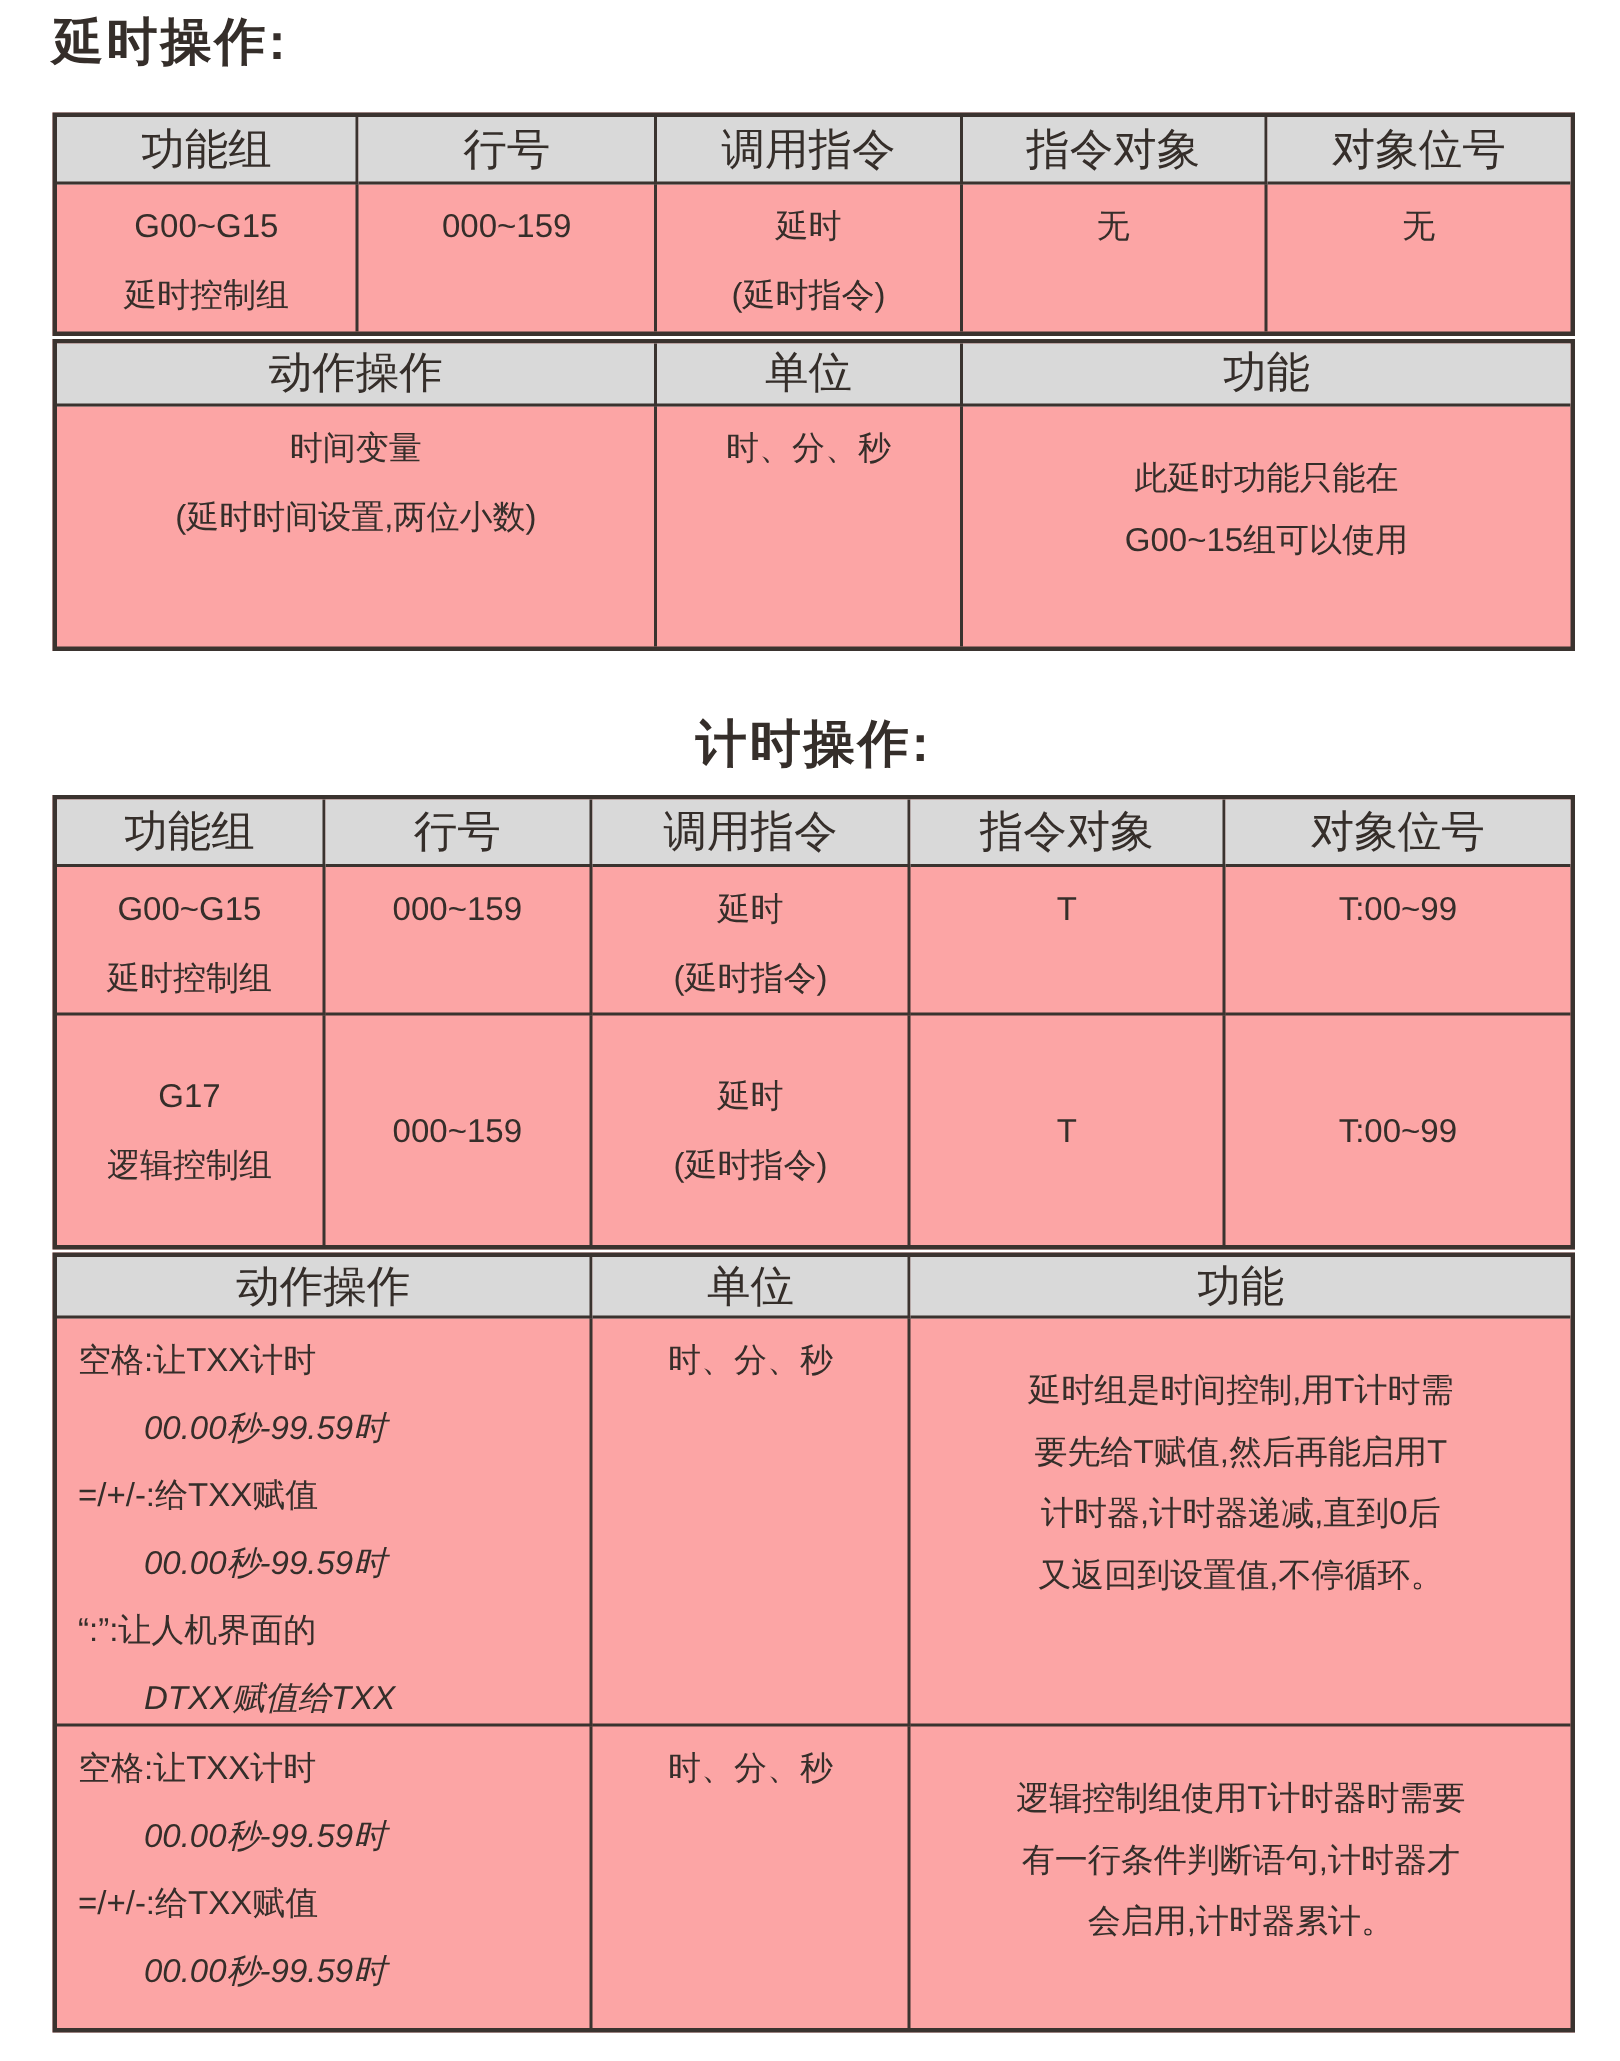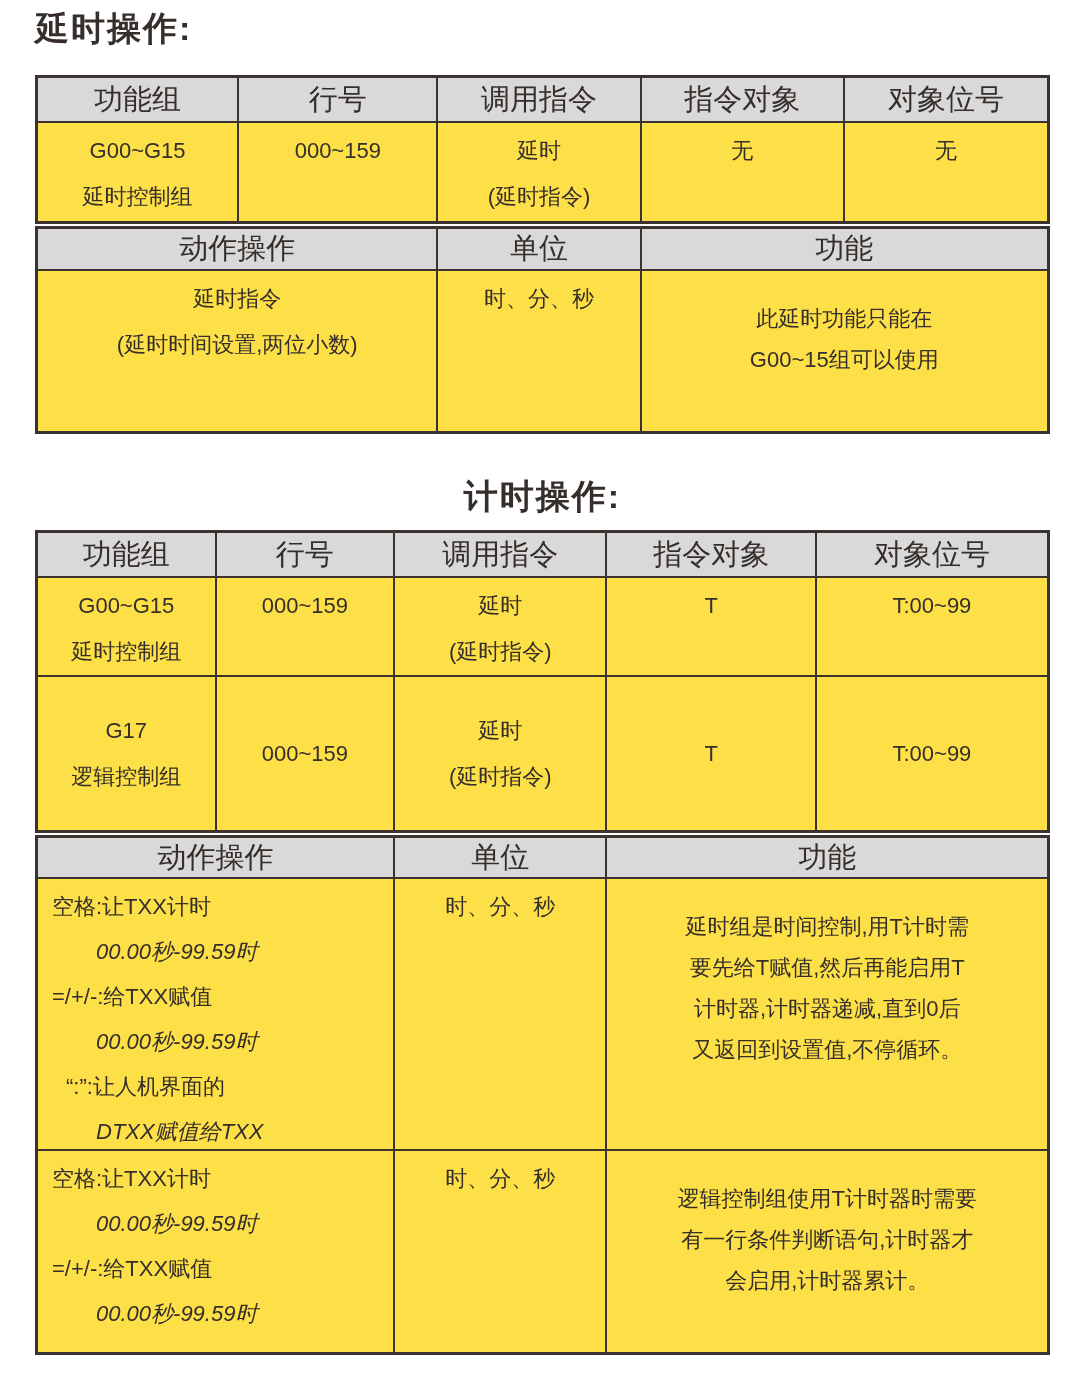--- a/index.html
+++ b/index.html
@@ -19,21 +19,21 @@
   .sec1{top:6px;}
   .sec2{top:474px;}
   .title{
     font-size:34px;font-weight:bold;height:44px;line-height:44px;letter-spacing:2px;
   }
   .sec1 .title{margin-bottom:25px;}
   .sec2 .title{margin-bottom:12px;text-align:center;}
   .tbl{
     display:grid;
     border:3px solid var(--border-color);
-    background:#fde047;
+    background:#fca5a5;
   }
   .tbl + .tbl{margin-top:2px;} 
   .t1a{grid-template-columns:202fr 200fr 204fr 204fr 203fr;grid-template-rows:45px 98px;}
   .t1b{grid-template-columns:402fr 204fr 407fr;grid-template-rows:42px 160px;}
   .t2a{grid-template-columns:180fr 180fr 214fr 211fr 232fr;grid-template-rows:45px 99px 153px;}
   .t2b{grid-template-columns:360fr 214fr 443fr;grid-template-rows:41px 272px 201px;}
   .tbl>div{
     box-sizing:border-box;
     border-right:2px solid var(--border-color);
     border-bottom:2px solid var(--border-color);
@@ -46,21 +46,21 @@
     display:flex;align-items:center;justify-content:center;
     font-size:29px;
   }
   .body{
     display:flex;flex-direction:column;align-items:center;
     padding-top:5px;font-size:22px;line-height:46px;
   }
   .vc{justify-content:center;padding-top:0;}
   .action{align-items:flex-start;padding-left:14px;line-height:45px;}
   .action .ind{margin-left:44px;font-style:italic;}
-  .action .ind2{margin-left:14px;text-align:center;}
+  .action .ind2{text-align:center;}
   .func{line-height:41px;padding-top:27px;}
   .ln{white-space:nowrap;}
 </style>
 </head>
 <body>
 
 <div class="page">
 
   <div class="sec sec1">
     <div class="title">延时操作:</div>
@@ -84,21 +84,21 @@
       <div class="body lr">无</div>
       <div class="body lc lr">无</div>
     </div>
 
     <div class="tbl t1b">
       <div class="th">动作操作</div>
       <div class="th">单位</div>
       <div class="th lc">功能</div>
 
       <div class="body lr">
-        <div class="ln">延时指令</div>
+        <div class="ln">时间变量</div>
         <div class="ln">(延时时间设置,两位小数)</div>
       </div>
       <div class="body lr">时、分、秒</div>
       <div class="body func lc lr">
         <div class="ln">此延时功能只能在</div>
         <div class="ln">G00~15组可以使用</div>
       </div>
     </div>
   </div>
 

